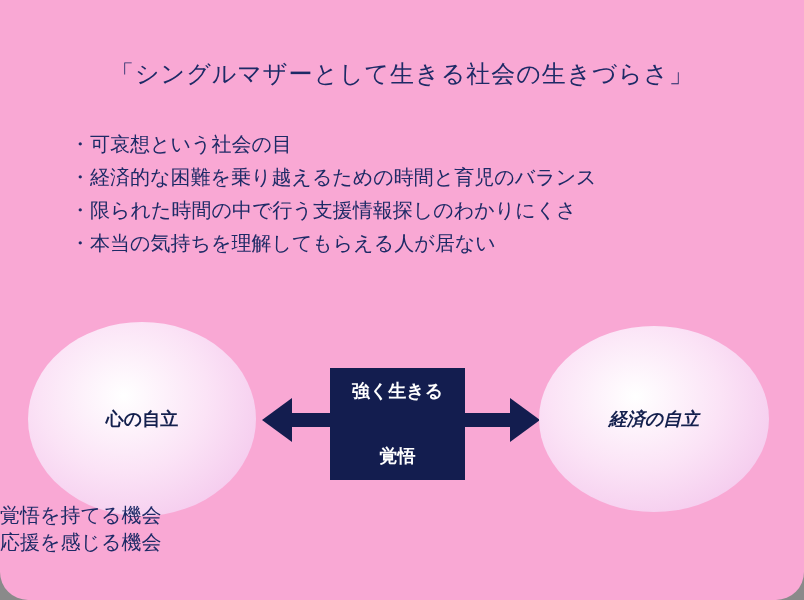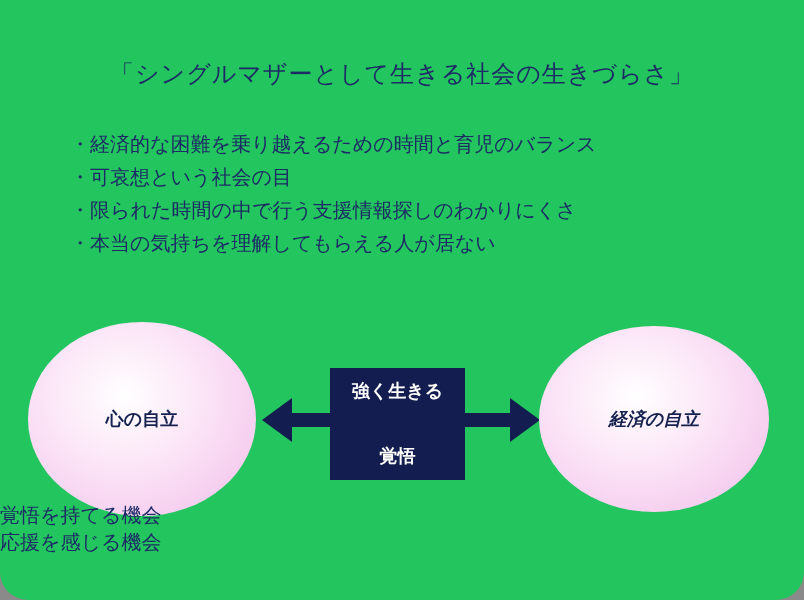--- a/index.html
+++ b/index.html
@@ -7,21 +7,21 @@
     padding: 0;
     width: 804px;
     height: 600px;
     background: #8a8a8a;
     font-family: "Liberation Serif", "DejaVu Serif", serif;
   }
   .slide {
     position: relative;
     width: 804px;
     height: 600px;
-    background: #22c55e;
+    background: #f9a8d4;
     border-radius: 0 0 28px 28px;
     overflow: hidden;
   }
   .title {
     position: absolute;
     top: 58px;
     left: 0;
     width: 100%;
     margin: 0;
     text-align: center;
@@ -121,22 +121,22 @@
   }
 </style>
 </head>
 <body>
 
 <div class="slide">
 
   <h1 class="title">「シングルマザーとして生きる社会の生きづらさ」</h1>
 
   <ul class="bullets">
+    <li>・可哀想という社会の目</li>
     <li>・経済的な困難を乗り越えるための時間と育児のバランス</li>
-    <li>・可哀想という社会の目</li>
     <li>・限られた時間の中で行う支援情報探しのわかりにくさ</li>
     <li>・本当の気持ちを理解してもらえる人が居ない</li>
   </ul>
 
 
   <div class="circle circle-left">
     <span class="circle-label">心の自立</span>
   </div>
 
   <div class="arrow arrow-left">

